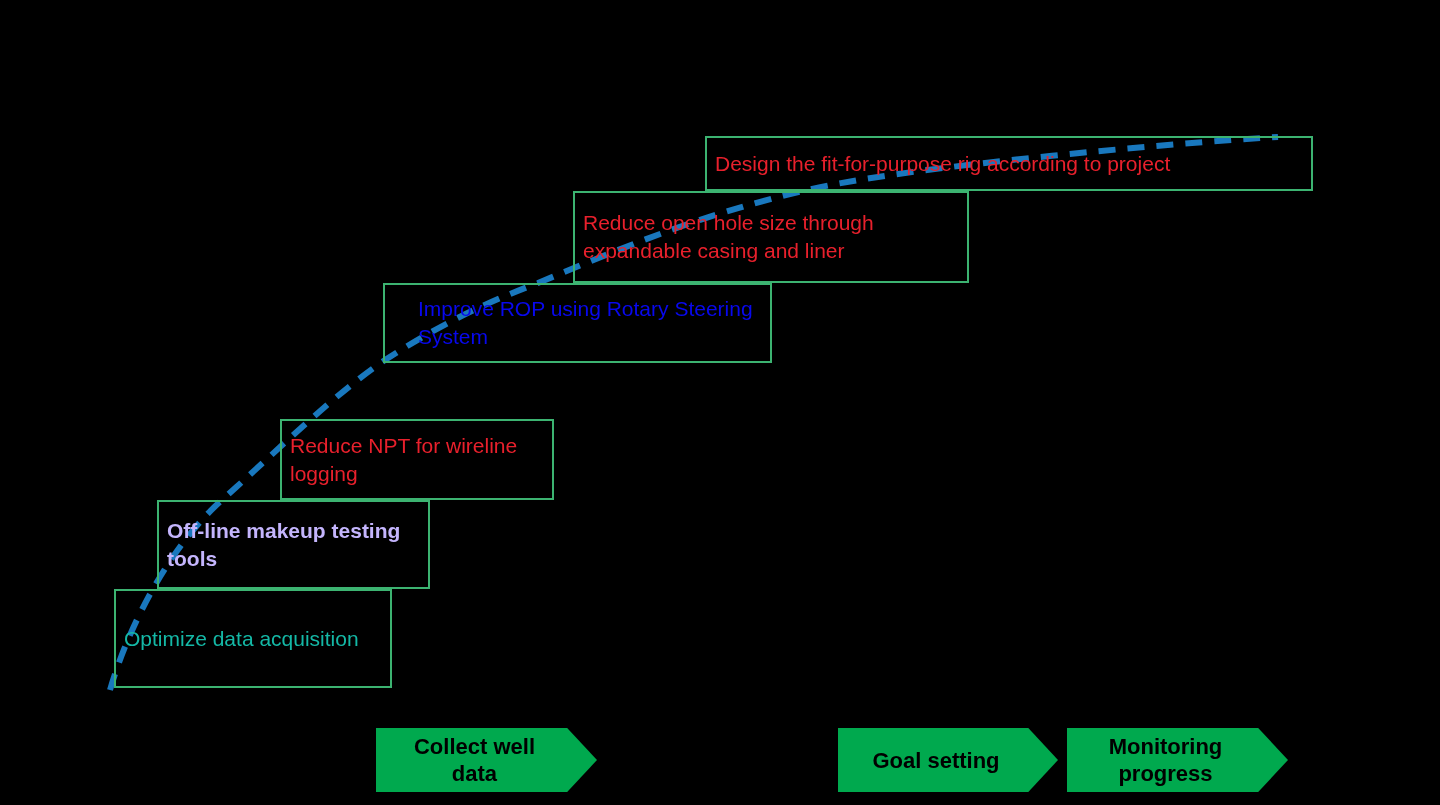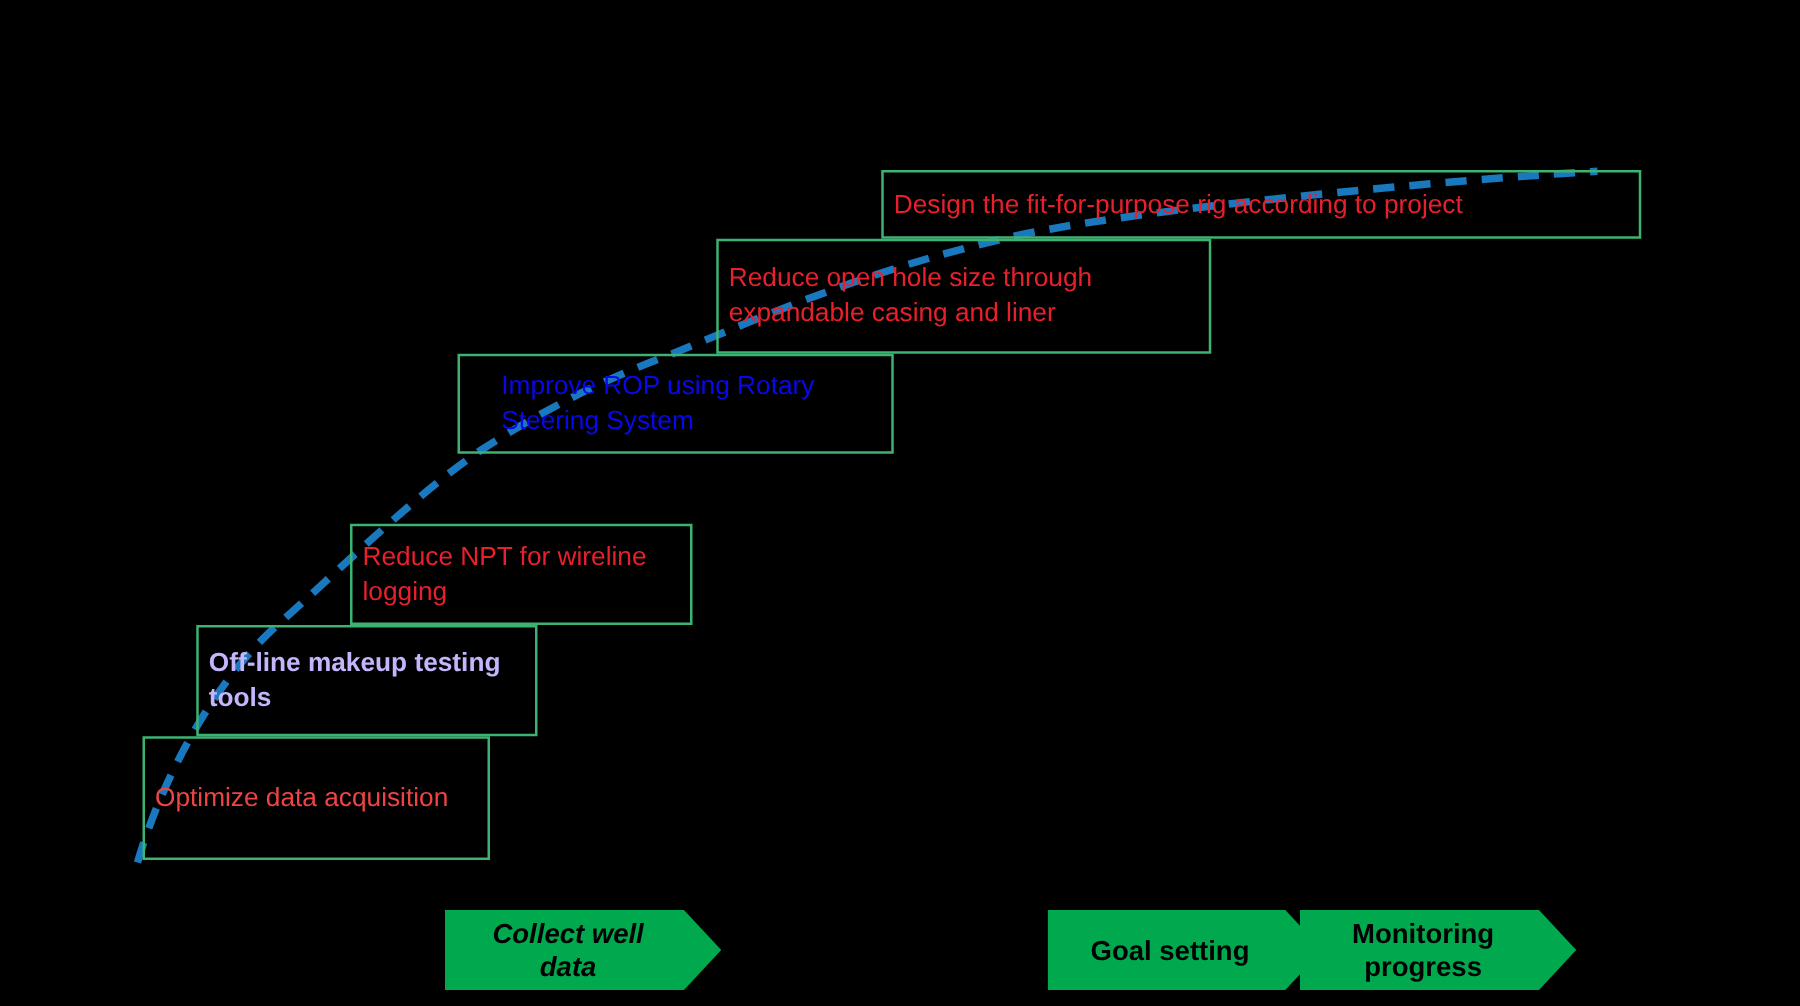--- a/index.html
+++ b/index.html
@@ -14,37 +14,37 @@
   }
   .curve-svg{position:absolute; left:0; top:0; width:1440px; height:805px; z-index:1;}
   .box{
     position:absolute; z-index:2; box-sizing:border-box;
     border:2px solid var(--border); background:transparent;
     display:flex; align-items:center;
     font-size:21px; line-height:28px; padding:0 6px 0 8px;
   }
   .b1{left:670px; top:136px; width:608px; height:55px;margin-left:35px;}
   .b2{left:573px; top:191px; width:396px; height:92px;justify-content:flex-end;}
-  .b3{left:366px; top:283px; width:349px; height:80px;padding-left:33px;}
+  .b3{left:383px; top:283px; width:389px; height:80px;padding-left:33px;}
   .b4{left:296px; top:363px; width:376px; height:56px;}
   .b5{left:245px; top:419px; width:274px; height:81px;margin-left:35px;}
   .b6{left:157px; top:500px; width:273px; height:89px;}
   .b7{left:114px; top:589px; width:278px; height:99px;}
   .chev{
     position:absolute; top:728px; height:64px; z-index:2;
     background:var(--chevron); color:var(--chevron-text);
     clip-path:polygon(0 0, 86.5% 0, 100% 50%, 86.5% 100%, 0 100%);
     display:flex; align-items:center; justify-content:center;
     text-align:center; font-weight:bold; font-size:22px; line-height:27px;
     padding:0 30px 0 6px; box-sizing:border-box; white-space:pre-line;
   }
-  .c1{left:356px; width:221px;font-style:italic;}
+  .c1{left:376px; width:221px;}
   .c2{left:610px; width:223px;}
   .c3{left:838px; width:220px;}
-  .c4{left:1040px; width:221px;}
+  .c4{left:1067px; width:221px;}
 </style>
 </head>
 <body>
 
 <div class="stage">
 
   <svg class="curve-svg" viewBox="0 0 1440 805">
     <path d="M 110 690
              C 128 628, 168 548, 222 500
              C 278 450, 332 396, 385 360
@@ -68,21 +68,21 @@
 
   <div class="box b5">
     <span style="color: rgb(232, 32, 44);">Reduce NPT for wireline logging</span>
   </div>
 
   <div class="box b6">
     <span style="color: #c4b5fd; font-weight: bold;">Off-line makeup testing tools</span>
   </div>
 
   <div class="box b7">
-    <span style="color: #ef4444;">Optimize data acquisition</span>
+    <span style="color: #14b8a6;">Optimize data acquisition</span>
   </div>
 
   <div class="chev c1">
     <span>Collect well
 data</span>
   </div>
   <div class="chev c3">
     <span>Goal setting</span>
   </div>
   <div class="chev c4">

